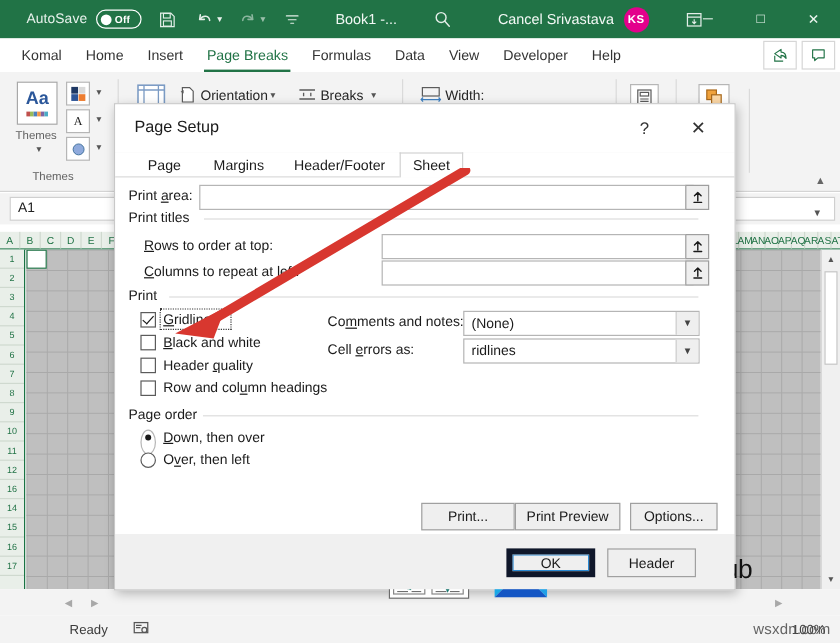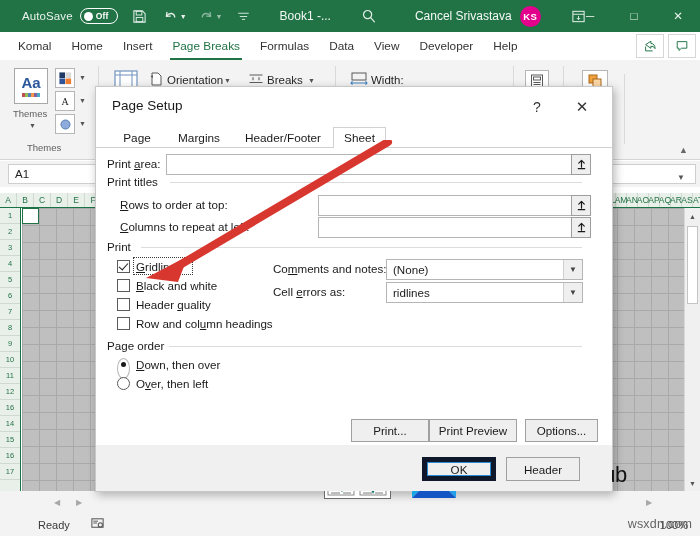--- a/index.html
+++ b/index.html
@@ -125,21 +125,21 @@
   }
   .cellA1 { position:absolute; left:22px; top:15px; width:17px; height:16px; background:#ffffff; border:1.6px solid #217346; }
   .vscroll { position:absolute; right:0; top:15px; width:16px; bottom:0; background:#f0f0f0; border-left:1px solid #d8d8d8;}
   .vsthumb { position:absolute; left:2px; top:18px; right:2px; height:78px; background:#ffffff; border:1px solid #c4c4c4; }
   .vsarrow { position:absolute; left:0; right:0; height:16px; display:flex; align-items:center; justify-content:center; font-size:7px; color:#555; }
 
   
   .sheettabs { position:absolute; left:0; top:491px; width:700px; height:22px; background:#f3f3f3; display:flex; align-items:center; }
   .navarrow { width:22px; text-align:center; font-size:8px; color:#a8a8a8; }
   .statusbar { position:absolute; left:0; top:513px; width:700px; height:23px; background:#f3f3f3; display:flex; align-items:center; font-size:11px; color:#3a3a3a; }
-  .st-ready { margin-left:10px;padding-left:28px; }
+  .st-ready { margin-left:30px;padding-left:28px; }
   .st-icon { margin-left:20px; }
   .zoomtxt { position:absolute; right:12px; font-size:11px; color:#444; }
   .watermark { position:absolute; right:8px; top:517px; font-size:12.5px; color:#4a4a4a; opacity:.85; letter-spacing:.2px; }
 
   
   .dialog {
     position:absolute; left:95px; top:86px; width:518px; height:406px;
     background:#f0f0f0; border:1px solid #c8c8c8;
     box-shadow: 2px 3px 9px rgba(0,0,0,.28);
   }

